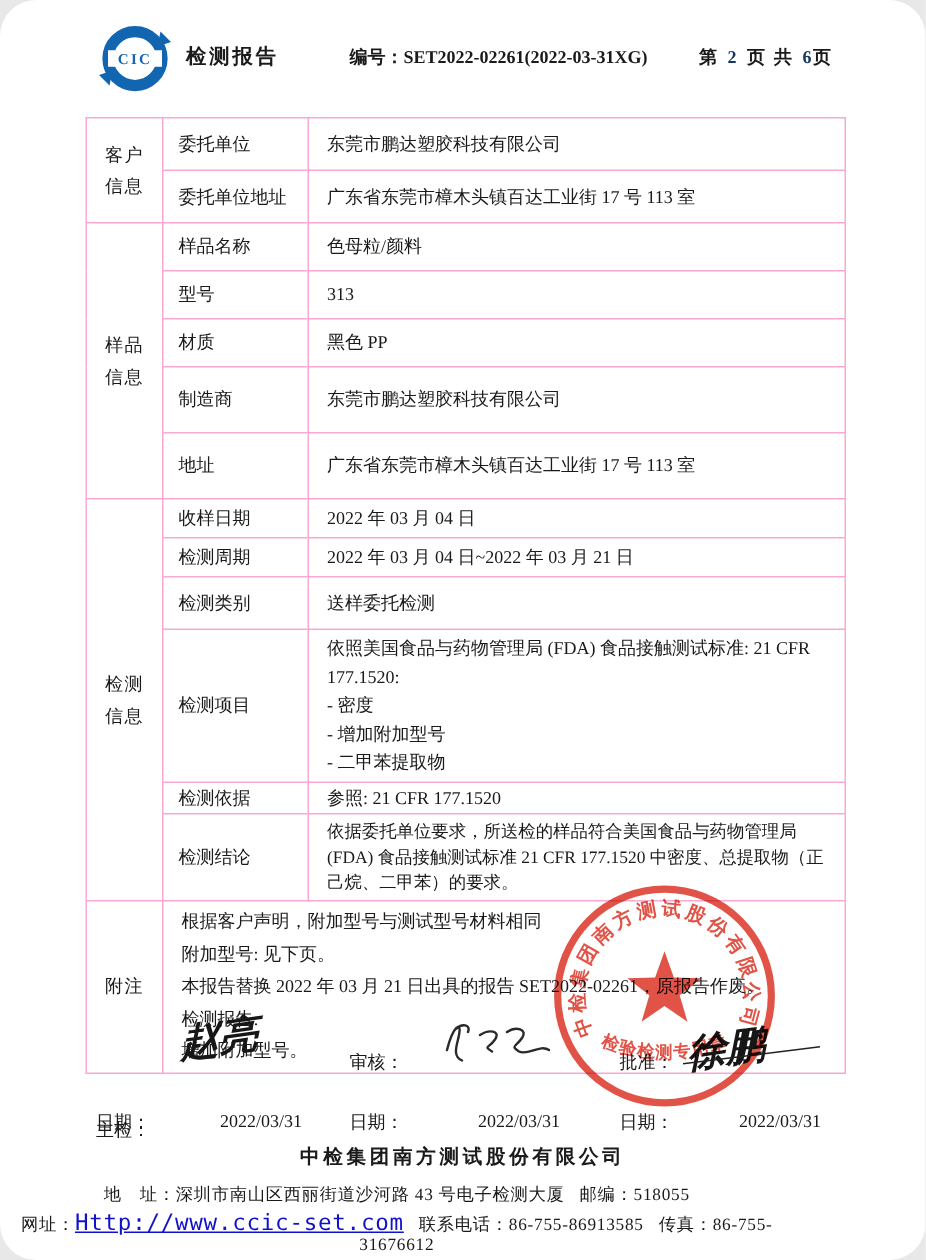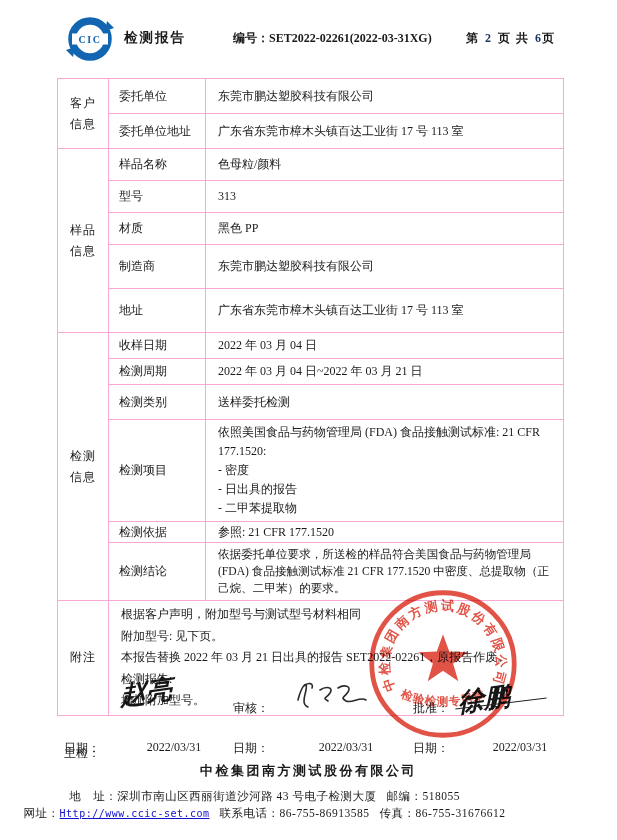--- a/index.html
+++ b/index.html
@@ -4,20 +4,21 @@
 <style>
   html,body{margin:0;padding:0;background:#e8e8e8;}
   .page{
     position:relative;
     width:617px;height:840px;
     margin:0 auto;
     background:#ffffff;
     font-family:"Liberation Serif","DejaVu Serif",serif;
     color:#1a1a1a;
     overflow:hidden;
+    border-radius:24px;
   }
   
   .logo{position:absolute;left:64px;top:15px;}
   .hdr-title{position:absolute;left:124px;top:29px;font-size:13.5px;font-weight:bold;letter-spacing:2px;}
   .hdr-no{position:absolute;left:233px;top:30px;font-size:12px;font-weight:bold;}
   .hdr-page{position:absolute;left:466px;top:30px;font-size:12px;font-weight:bold;word-spacing:3px;}
   .hdr-page .pnum{color:#17365d;padding:0 1px;}
   
   table.report{
     position:absolute;left:57px;top:78px;
@@ -45,21 +46,21 @@
   .date-val{position:absolute;font-size:12px;width:96px;text-align:center;}
   
   .stamp{position:absolute;left:366px;top:587px;opacity:.88;mix-blend-mode:multiply;}
   
   .ft-company{position:absolute;left:0;top:762px;width:617px;text-align:center;
     font-size:13px;font-weight:bold;letter-spacing:2.5px;}
   .ft-line{position:absolute;left:0;width:529px;text-align:center;font-size:11.5px;letter-spacing:.5px;}
   .ft-addr{top:789px;}
   .ft-web{top:806px;}
   .ft-web a{font-family:"DejaVu Sans Mono","Liberation Mono",monospace;
-    font-size:10px;color:#1111cc;text-decoration:underline;}
+    font-size:15px;color:#1111cc;text-decoration:underline;}
   .gap{display:inline-block;width:10px;}
 </style>
 </head>
 <body>
 
 <div class="page">
 
   <svg class="logo" width="52" height="48" viewBox="0 0 52 48">
     <circle cx="26" cy="24" r="18" fill="none" stroke="#1266b1" stroke-width="7.5"></circle>
     <polygon points="43,6 50,13 41,16" fill="#1266b1"></polygon>
@@ -125,21 +126,21 @@
       </tr>
       <tr class="h25">
         <td class="lbl">检测类别</td>
         <td class="val">送样委托检测</td>
       </tr>
       <tr>
         <td class="lbl">检测项目</td>
         <td class="val top ml19">
           <div>依照美国食品与药物管理局 (FDA) 食品接触测试标准: 21 CFR 177.1520:</div>
           <div>- 密度</div>
-          <div>- 日出具的报告</div>
+          <div>- 增加附加型号</div>
           <div>- 二甲苯提取物</div>
         </td>
       </tr>
       <tr class="h21">
         <td class="lbl">检测依据</td>
         <td class="val">参照: 21 CFR 177.1520</td>
       </tr>
       <tr>
         <td class="lbl">检测结论</td>
         <td class="val top wrap17">依据委托单位要求，所送检的样品符合美国食品与药物管理局 (FDA) 食品接触测试标准 21 CFR 177.1520 中密度、总提取物（正己烷、二甲苯）的要求。</td>

